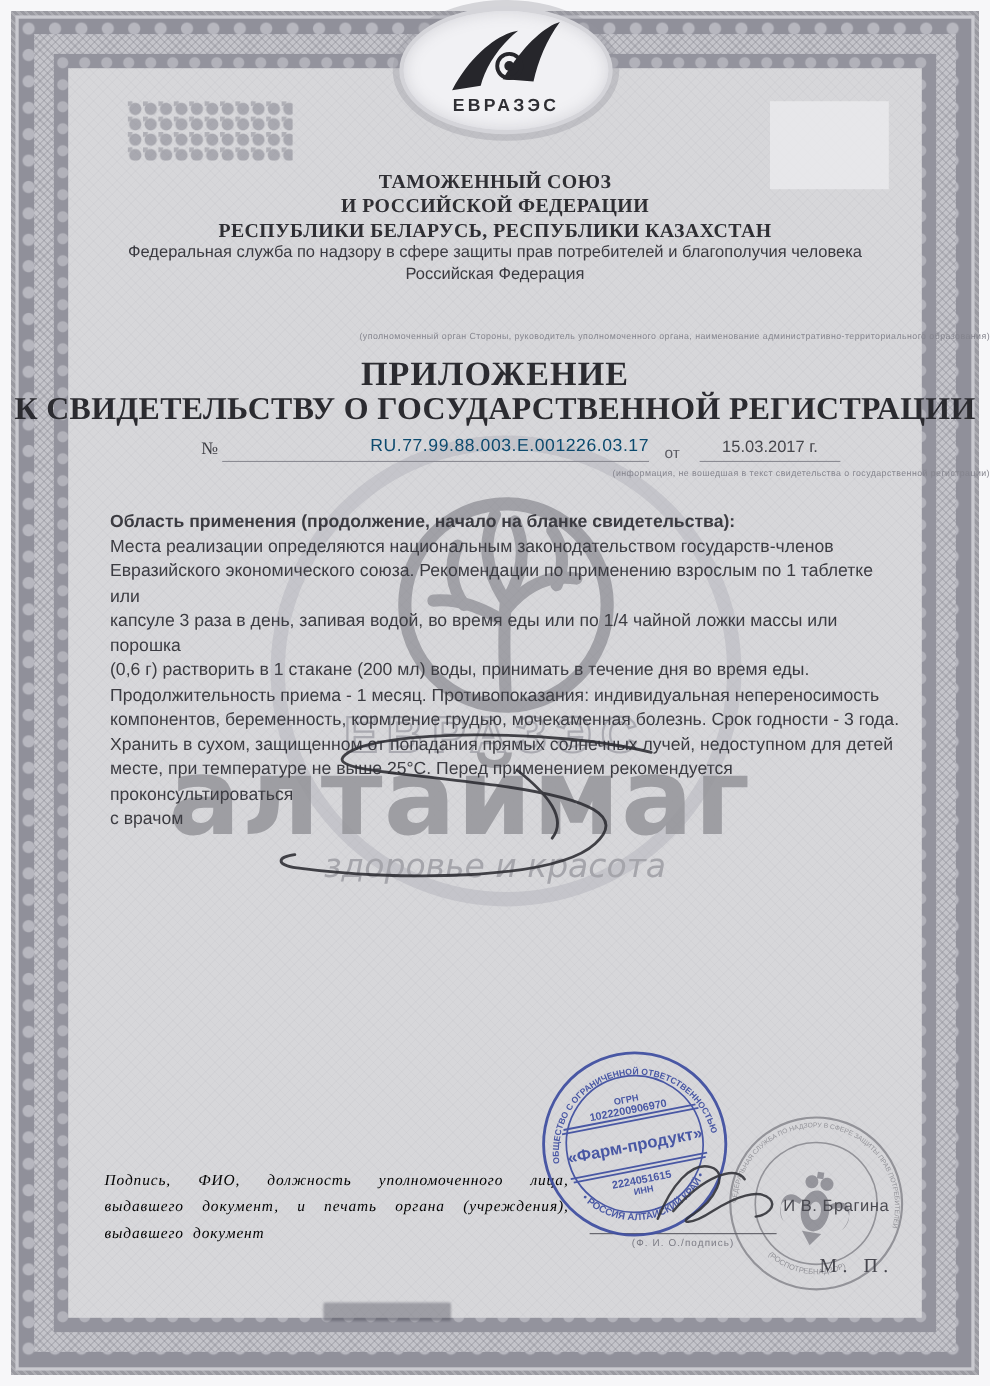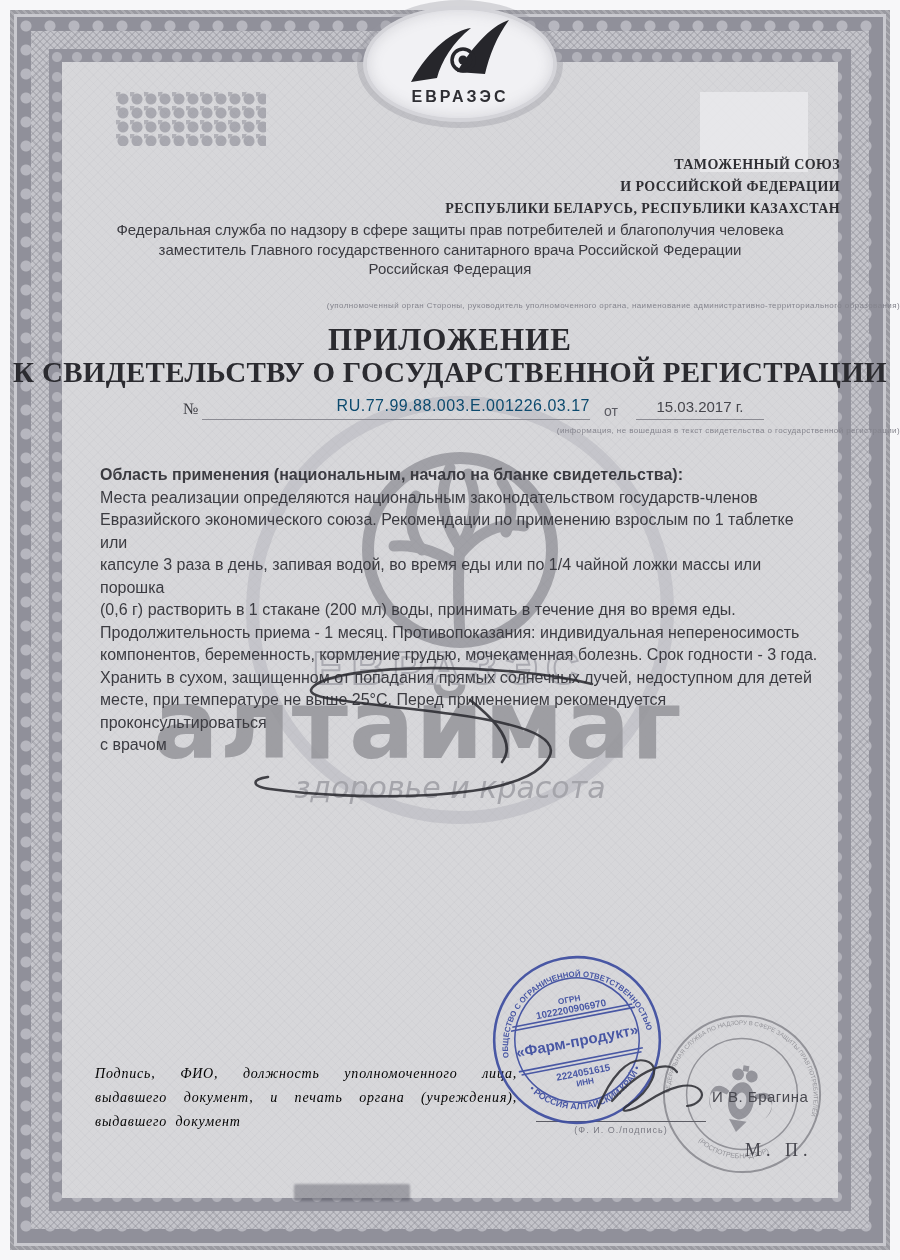--- a/index.html
+++ b/index.html
@@ -26,21 +26,21 @@
 
   
   .logo-oval { left:363px; top:6px; width:194px; height:116px; background:#f1f1f4;
                border-radius:50%; border:4px solid #d4d4d9; box-shadow:0 0 0 6px rgba(150,150,158,.35), inset 0 0 14px rgba(120,120,130,.25);
                z-index:6; display:flex; flex-direction:column; align-items:center; justify-content:flex-end; }
   .logo-text { font-weight:bold; font-size:16px; letter-spacing:3px; color:#2f2f34; padding-bottom:12px; }
   .logo-swoosh { position:absolute; left:38px; top:8px; }
 
   
   .header { left:60px; top:154px; width:780px; text-align:center; z-index:3; color:#2e2e33; }
-  .h-serif { font-family:"Liberation Serif", serif; font-weight:bold; font-size:14px; line-height:22px; letter-spacing:.4px;text-align:right; }
+  .h-serif { font-family:"Liberation Serif", serif; font-weight:bold; font-size:18px; line-height:22px; letter-spacing:.4px; }
   .h-sans  { font-size:15px; line-height:19.5px; color:#3a3a40; }
   .tiny-note { width:900px; left:0; text-align:right; font-size:8px; color:#84848d; letter-spacing:.4px; z-index:3; }
 
   .title1 { left:0; top:322px; width:900px; text-align:center; font-family:"Liberation Serif", serif;
             font-weight:bold; font-size:31px; letter-spacing:1px; color:#2b2b30; z-index:3; }
   .title2 { left:0; top:356px; width:900px; text-align:center; font-family:"Liberation Serif", serif;
             font-weight:bold; font-size:29px; letter-spacing:.3px; color:#2b2b30; z-index:3; }
 
   
   .num-label { left:183px; top:400px; font-family:"Liberation Serif", serif; font-size:16px; color:#3c3c42; z-index:3; }
@@ -111,21 +111,20 @@
     <circle cx="58" cy="42" r="4.5" fill="#26262b"></circle>
   </svg>
   <div class="logo-text">ЕВРАЗЭС</div>
 </div>
 
 <div class="abs header">
   <div class="h-serif">ТАМОЖЕННЫЙ СОЮЗ</div>
   <div class="h-serif">И РОССИЙСКОЙ ФЕДЕРАЦИИ</div>
   <div class="h-serif">РЕСПУБЛИКИ БЕЛАРУСЬ, РЕСПУБЛИКИ КАЗАХСТАН</div>
   <div class="h-sans">Федеральная служба по надзору в сфере защиты прав потребителей и благополучия человека</div>
-  <div class="h-sans">заместитель Главного государственного санитарного врача Российской Федерации</div>
   <div class="h-sans">Российская Федерация</div>
 </div>
 <div class="abs tiny-note" style="top:301px;">(уполномоченный орган Стороны, руководитель уполномоченного органа, наименование административно-территориального образования)</div>
 
 <div class="abs title1">ПРИЛОЖЕНИЕ</div>
 <div class="abs title2">К СВИДЕТЕЛЬСТВУ О ГОСУДАРСТВЕННОЙ РЕГИСТРАЦИИ</div>
 
 <div class="abs num-label">№</div>
 <div class="abs num-value">RU.77.99.88.003.E.001226.03.17</div>
 <div class="abs num-line1"></div>
@@ -145,21 +144,21 @@
     <path d="M104,96 C118,72 120,48 110,26"></path>
     <path d="M64,102 C52,86 50,66 58,48"></path>
     <path d="M148,84 C156,66 154,48 144,34"></path>
   </g>
 </svg>
 <div class="abs wm-evrazes">ЕВРАЗЭС</div>
 <div class="abs wm-brand">алтаймаг</div>
 <div class="abs wm-tagline">здоровье и красота</div>
 
 <div class="abs body-block">
-  <div class="body-head">Область применения (национальным, начало на бланке свидетельства):</div>
+  <div class="body-head">Область применения (продолжение, начало на бланке свидетельства):</div>
   <div class="body-text">Места реализации определяются национальным законодательством государств-членов
 Евразийского экономического союза. Рекомендации по применению  взрослым по 1 таблетке или
 капсуле 3 раза в день, запивая водой, во время еды или по 1/4 чайной ложки массы или порошка
 (0,6 г) растворить в 1 стакане (200 мл) воды, принимать в течение дня во время еды.
 Продолжительность приема - 1 месяц. Противопоказания: индивидуальная непереносимость
 компонентов, беременность, кормление грудью, мочекаменная болезнь. Срок годности - 3 года.
 Хранить в сухом, защищенном от попадания прямых солнечных лучей, недоступном для детей
 месте, при температуре не выше 25°С. Перед применением рекомендуется проконсультироваться
 с врачом</div>
 </div>

